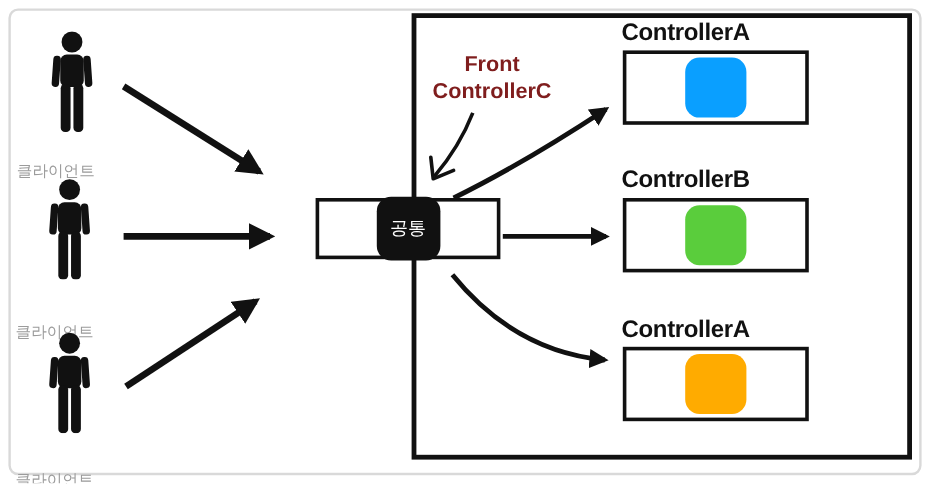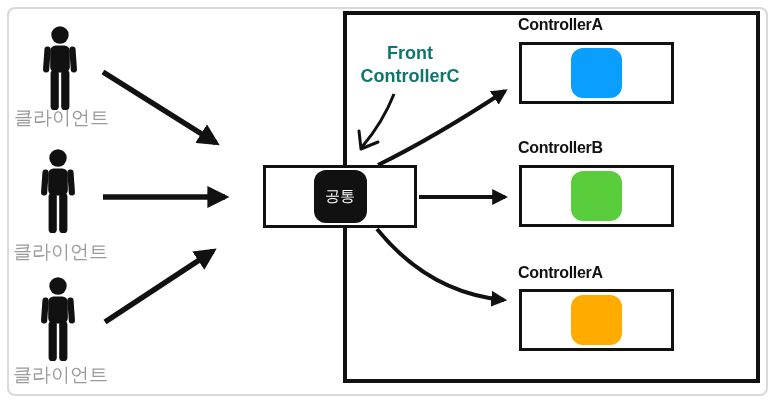--- a/index.html
+++ b/index.html
@@ -27,30 +27,31 @@
     left: 343px; top: 11px;
     width: 417px; height: 372px;
     border: 4px solid #111111;
     z-index: 1;
   }
 
   .client { position: absolute; z-index: 2; }
   .client .icon { display: block; }
   .client-label {
     position: absolute;
-    font-size: 19px;
+    font-size: 13px;
     color: #9b9b9b;
     white-space: nowrap;
     z-index: 2;
+    margin-top: 29px;
   }
 
   .common-box {
     position: absolute;
     left: 263px; top: 165px;
-    width: 154px; height: 63px;
+    width: 154px; height: 51px;
     background: #ffffff;
     border: 3px solid #111111;
     display: flex;
     align-items: center;
     justify-content: center;
     z-index: 2;
   }
   .common-chip {
     width: 53px; height: 53px;
     background: #111111;
@@ -63,29 +64,29 @@
   }
 
   .fc-annotation {
     position: absolute;
     left: 348px; top: 42px;
     width: 124px;
     text-align: center;
     font-weight: bold;
     font-size: 18px;
     line-height: 23px;
-    color: #0f766e;
+    color: #7f1d1d;
     z-index: 2;
   }
 
   .controller-label {
     position: absolute;
     left: 518px;
     font-weight: bold;
-    font-size: 16px;
+    font-size: 20px;
     letter-spacing: -0.3px;
     color: #111111;
     z-index: 2;
     white-space: nowrap;
   }
   .controller-box {
     position: absolute;
     left: 519px;
     width: 155px; height: 62px;
     background: #ffffff;

